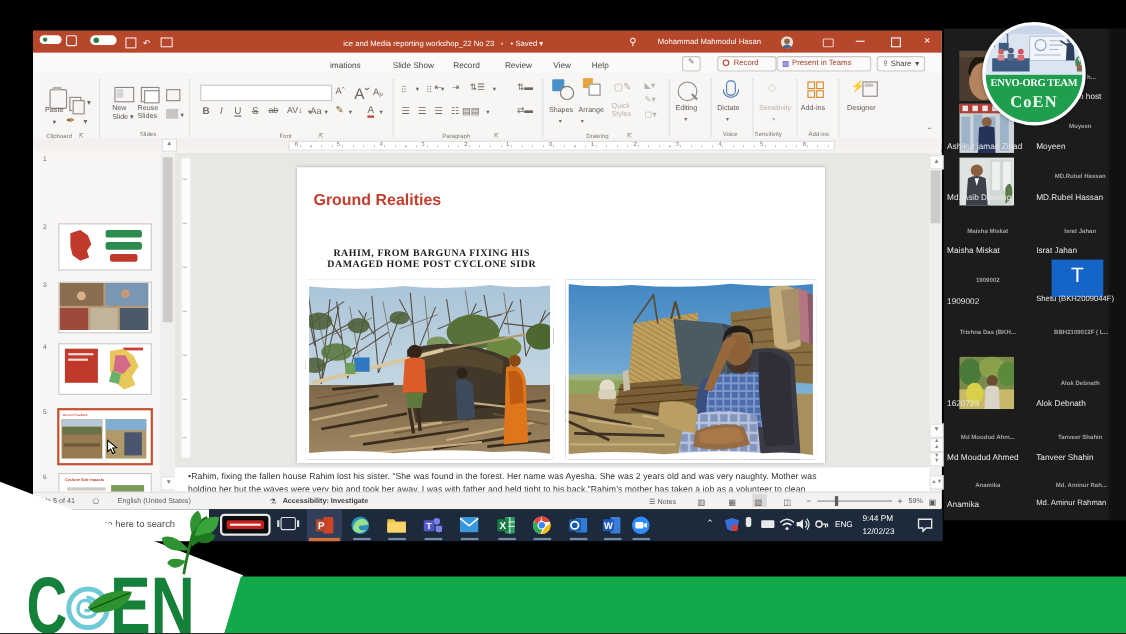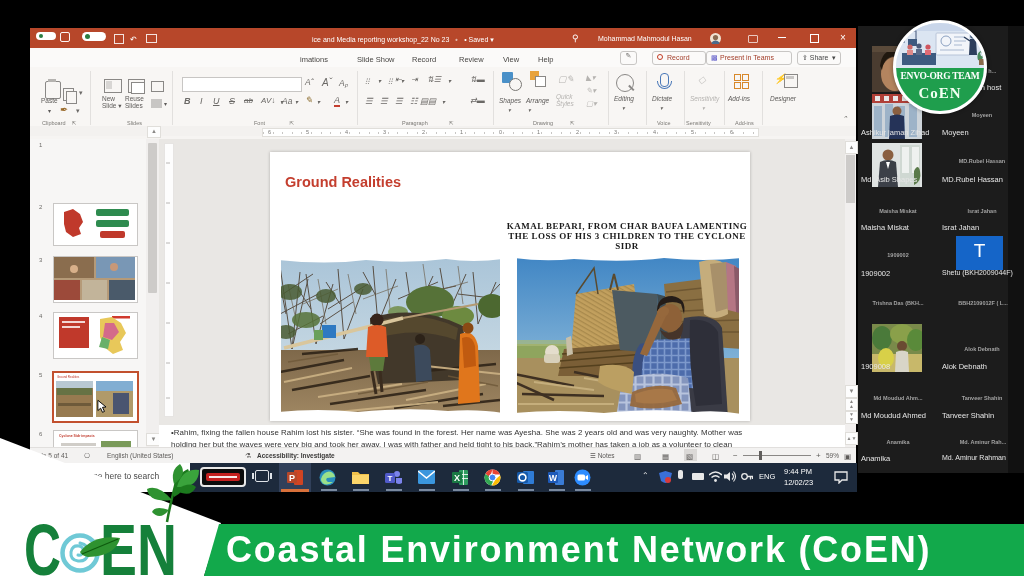--- a/index.html
+++ b/index.html
@@ -7,21 +7,21 @@
     font-family:"Liberation Sans",sans-serif;}
   .abs{position:absolute;}
   
   #ppt{left:30px;top:28px;width:826px;height:434px;background:#f6f4f2;}
   #titlebar{left:0;top:0;width:826px;height:20px;background:#B7472A;color:#fff;}
   #tabsrow{left:0;top:20px;width:826px;height:19px;background:#fbfaf9;border-bottom:1px solid #e2e0de;}
   .tab{position:absolute;top:6px;font-size:7.5px;color:#484644;}
   #ribbon{left:0;top:39px;width:826px;height:62px;background:#f8f6f4;border-bottom:1px solid #dddbd9;}
   .glabel{position:absolute;top:53px;font-size:5.5px;color:#7a7874;white-space:nowrap;}
   .gsep{position:absolute;top:4px;width:1px;height:54px;background:#e2e0de;}
-  .ric{position:absolute;color:#6b6966;font-size:8px;font-style:italic;}
+  .ric{position:absolute;color:#6b6966;font-size:8px;}
   #ruler{left:0;top:98px;width:826px;height:10px;background:#f3f1ef;}
   #content{left:0;top:111px;width:826px;height:308px;background:#e9e7e4;}
   #thumbs{left:0;top:0;width:116px;height:308px;background:#f7f6f5;}
   .thumb{position:absolute;left:23px;width:83px;background:#fff;border:1px solid #c9c7c5;overflow:hidden;}
   .tnum{position:absolute;left:9px;font-size:6px;color:#6e6c69;}
   #tscroll{left:116px;top:0;width:13px;height:308px;background:#f1efee;}
   #slidearea{left:129px;top:0;width:686px;height:284px;background:#e9e7e4;}
   #slide{position:absolute;left:111px;top:13px;width:480px;height:269px;background:#fff;box-shadow:0 0 3px rgba(0,0,0,.25);}
   #rscroll{left:815px;top:0;width:11px;height:308px;background:#f1efee;}
   #notes{left:129px;top:397px;width:686px;height:22px;background:#fff;overflow:hidden;}
@@ -126,21 +126,21 @@
       <div style="position:absolute;left:63px;top:28px;font-size:6.5px;color:#5c5a58;">Reuse<br>Slides</div>
       <div style="position:absolute;left:89px;top:14px;width:11px;height:9px;border:1px solid #8a8886;"></div>
       <div style="position:absolute;left:89px;top:32px;width:11px;height:9px;background:#c8c6c4;"></div>
       <div style="position:absolute;left:102px;top:33px;font-size:6px;color:#5c5a58;">▾</div>
       <div class="glabel" style="left:65px;">Slides</div>
       <div class="gsep" style="left:110px;"></div>
 
       <div style="position:absolute;left:120px;top:10px;width:118px;height:13px;border:1px solid #c8c6c4;background:#fff;"></div>
 
       <div class="ric" style="left:243px;top:10px;font-size:8.5px;">Aˆ</div>
-      <div class="ric" style="left:260px;top:10px;font-size:10px;">Aˇ</div>
+      <div class="ric" style="left:260px;top:10px;font-size:14px;">Aˇ</div>
       <div class="ric" style="left:277px;top:10px;font-size:8.5px;">Aₚ</div>
       <div class="ric" style="left:122px;top:29px;font-weight:bold;font-size:9px;">B</div>
       <div class="ric" style="left:138px;top:29px;font-style:italic;font-size:9px;">I</div>
       <div class="ric" style="left:151px;top:29px;text-decoration:underline;font-size:9px;">U</div>
       <div class="ric" style="left:167px;top:29px;text-decoration:line-through;font-size:9px;">S</div>
       <div class="ric" style="left:182px;top:29px;text-decoration:line-through;font-size:8px;">ab</div>
       <div class="ric" style="left:199px;top:29px;font-size:8px;">AV↓</div>
       <div class="ric" style="left:218px;top:31px;font-size:6px;">▾</div>
       <div class="ric" style="left:220px;top:29px;font-size:8.5px;">Aa</div>
       <div class="ric" style="left:233px;top:31px;font-size:6px;">▾</div>
@@ -315,21 +315,21 @@
               <line x1="2" y1="60" x2="6" y2="60"></line>
             <line x1="2" y1="100" x2="6" y2="100"></line>
               <line x1="2" y1="140" x2="6" y2="140"></line>
             <line x1="2" y1="180" x2="6" y2="180"></line>
               <line x1="2" y1="220" x2="6" y2="220"></line>
             <line x1="2" y1="255" x2="6" y2="255"></line>
           </g>
         </svg>
         <div id="slide">
           <div style="position:absolute;left:15px;top:22px;font-size:14.5px;font-weight:bold;color:#c43e2e;">Ground Realities</div>
-          <div style="position:absolute;left:226px;top:69px;width:262px;text-align:center;font-family:'Liberation Serif',serif;font-weight:bold;font-size:9px;color:#1a1a1a;line-height:10px;letter-spacing:0.5px;">KAMAL BEPARI, FROM CHAR BAUFA LAMENTING<br>THE LOSS OF HIS 3 CHILDREN TO THE CYCLONE<br>SIDR</div>
+          <div style="position:absolute;left:10px;top:73px;width:225px;text-align:center;font-family:'Liberation Serif',serif;font-weight:bold;font-size:9px;color:#1a1a1a;line-height:10px;letter-spacing:0.5px;">RAHIM, FROM BARGUNA FIXING HIS<br>DAMAGED HOME POST CYCLONE SIDR</div>
 
           <svg style="position:absolute;left:8px;top:102px;" width="225" height="164" viewBox="0 0 225 164">
             <defs>
               <linearGradient id="sky1" x1="0" y1="0" x2="0" y2="1">
                 <stop offset="0" stop-color="#a9c4d8"></stop>
                   <stop offset="1" stop-color="#d5e2e8"></stop>
               </linearGradient>
               <linearGradient id="deb1" x1="0" y1="0" x2="0" y2="1">
                 <stop offset="0" stop-color="#7e684a"></stop>
                   <stop offset="1" stop-color="#a08863"></stop>
@@ -710,33 +710,33 @@
           <circle cx="30" cy="22" r="5" fill="#6a4a32"></circle>
           <path d="M24,28 Q30,25 36,28 L37,48 L23,48 Z" fill="#d8d5c8"></path>
         </svg>
     </div>
 
     <div class="plbl" style="left:122px;width:44px;top:42px;text-align:left;">on h...</div>
     <div class="pname" style="left:117px;top:57px;">ion host</div>
     <div class="pname" style="left:3px;top:102px;">Ashikur jaman Zihad</div>
     <div class="plbl" style="left:94px;width:60px;top:86px;">Moyeen</div>
     <div class="pname" style="left:84px;top:102px;">Moyeen</div>
-    <div class="pname" style="left:3px;top:149px;">Md. Asib Shapes</div>
+    <div class="pname" style="left:3px;top:149px;">Md. Asib Drawing</div>
     <div class="plbl" style="left:94px;width:60px;top:132px;">MD.Rubel Hassan</div>
     <div class="pname" style="left:84px;top:149px;">MD.Rubel Hassan</div>
     <div class="plbl" style="left:10px;width:60px;top:182px;">Maisha Miskat</div>
     <div class="pname" style="left:3px;top:197px;">Maisha Miskat</div>
     <div class="plbl" style="left:94px;width:60px;top:182px;">Israt Jahan</div>
     <div class="pname" style="left:84px;top:197px;">Israt Jahan</div>
     <div class="plbl" style="left:10px;width:60px;top:226px;">1909002</div>
     <div class="pname" style="left:3px;top:243px;">1909002</div>
     <div class="pname" style="left:84px;top:243px;font-size:7px;">Shetu (BKH2009044F)</div>
     <div class="plbl" style="left:4px;width:72px;top:274px;">Trishna Das (BKH...</div>
     <div class="plbl" style="left:94px;width:62px;top:274px;">BBH2109012F ( L...</div>
-    <div class="pname" style="left:3px;top:336px;">1909008</div>
+    <div class="pname" style="left:3px;top:336px;">1620723</div>
     <div class="plbl" style="left:94px;width:60px;top:320px;">Alok Debnath</div>
     <div class="pname" style="left:84px;top:336px;">Alok Debnath</div>
     <div class="plbl" style="left:4px;width:72px;top:369px;">Md Moudud Ahm...</div>
     <div class="pname" style="left:3px;top:385px;">Md Moudud Ahmed</div>
     <div class="plbl" style="left:94px;width:60px;top:369px;">Tanveer Shahin</div>
     <div class="pname" style="left:84px;top:385px;">Tanveer Shahin</div>
     <div class="plbl" style="left:10px;width:60px;top:413px;">Anamika</div>
     <div class="pname" style="left:3px;top:428px;">Anamika</div>
     <div class="plbl" style="left:94px;width:62px;top:413px;">Md. Aminur Rah...</div>
     <div class="pname" style="left:84px;top:428px;font-size:7px;">Md. Aminur Rahman</div>
@@ -759,21 +759,20 @@
       <path d="M174,497 Q172,476 188,469 Q196,484 174,497" fill="#1c7a1e"></path>
       <path d="M177,487 Q182,468 199,470 Q199,488 177,487" fill="#3aa33c"></path>
       <path d="M169,510 Q155,505 152,512 Q160,521 169,510" fill="#2e9230"></path>
       <path d="M176,490 Q190,481 196,487 Q190,499 176,490" fill="#1c7a1e"></path>
       <path d="M174,484 Q170,470 180,464 Q188,474 174,484" fill="#2e9230"></path>
     </g>
 
     <path d="M80,552 Q94,534 120,538 Q116,556 88,557 Q82,556 80,552" fill="#2e9230"></path>
     <path d="M82,554 L118,539" stroke="#0e5a0e" stroke-width="1.2" fill="none"></path>
   </svg>
-  <div class="abs" id="greenbar-text">Coastal Environment Network (CoEN)</div>
 
 
   <div class="abs" id="circlogo">
     <svg width="88" height="45" style="position:absolute;left:0;top:0;">
       <rect width="88" height="45" fill="#dbe5f2"></rect>
       <rect x="0" y="0" width="88" height="8" fill="#c9d6ea"></rect>
       <path d="M8,6 L8,20 M8,8 L20,8 L20,16" stroke="#5a6b8c" stroke-width="1.2" fill="none"></path>
       <rect x="12" y="16" width="9" height="7" fill="#3d5a80"></rect>
       <rect x="40" y="10" width="34" height="22" rx="1" fill="#f2f5fa" stroke="#b8c4d8" stroke-width="1"></rect>
       <circle cx="50" cy="18" r="5" fill="none" stroke="#8aa0c0" stroke-width="1"></circle>

